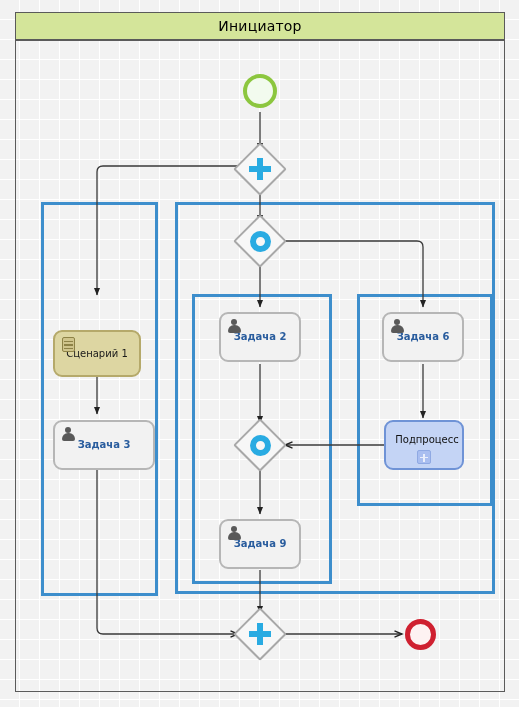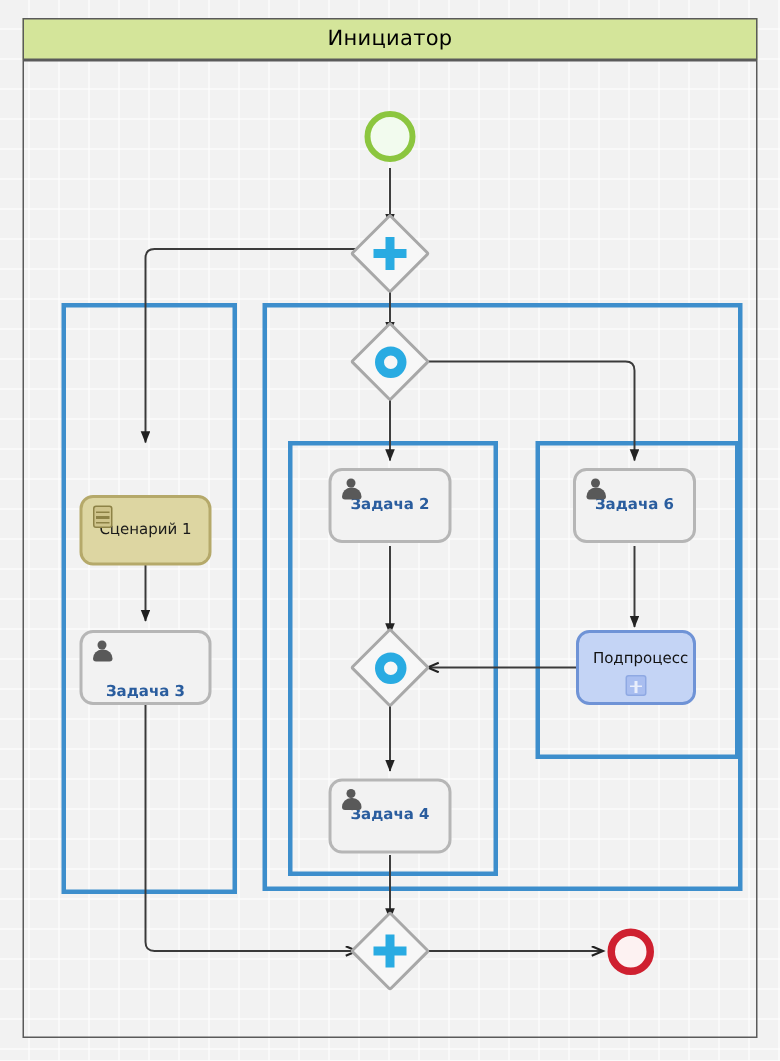--- a/index.html
+++ b/index.html
@@ -321,42 +321,42 @@
   <div class="task script" style="left:53px; top:314px; width:88px; height:47px;margin-top:16px;">
     <span class="icon-script">
       <span class="sheet"></span>
       <span class="ln" style="top:3.5px;"></span>
       <span class="ln" style="top:7px;"></span>
       <span class="ln" style="top:10.5px;"></span>
     </span>
     <span class="task-label">Сценарий 1</span>
   </div>
 
-  <div class="task user" style="left:53px; top:420px; width:88px; height:50px;align-items:flex-end;">
+  <div class="task user" style="left:53px; top:420px; width:102px; height:50px;">
     <span class="icon-user">
       <span class="head"></span>
         <span class="body"></span>
     </span>
     <span class="task-label">Задача 3</span>
   </div>
 
   <div class="task user" style="left:219px; top:312px; width:82px; height:50px;">
     <span class="icon-user">
       <span class="head"></span>
         <span class="body"></span>
     </span>
     <span class="task-label">Задача 2</span>
   </div>
 
   <div class="task user" style="left:219px; top:519px; width:82px; height:50px;">
     <span class="icon-user">
       <span class="head"></span>
         <span class="body"></span>
     </span>
-    <span class="task-label">Задача 4</span>
+    <span class="task-label">Задача 9</span>
   </div>
 
   <div class="task user" style="left:382px; top:312px; width:82px; height:50px;">
     <span class="icon-user">
       <span class="head"></span>
         <span class="body"></span>
     </span>
     <span class="task-label">Задача 6</span>
   </div>
 

